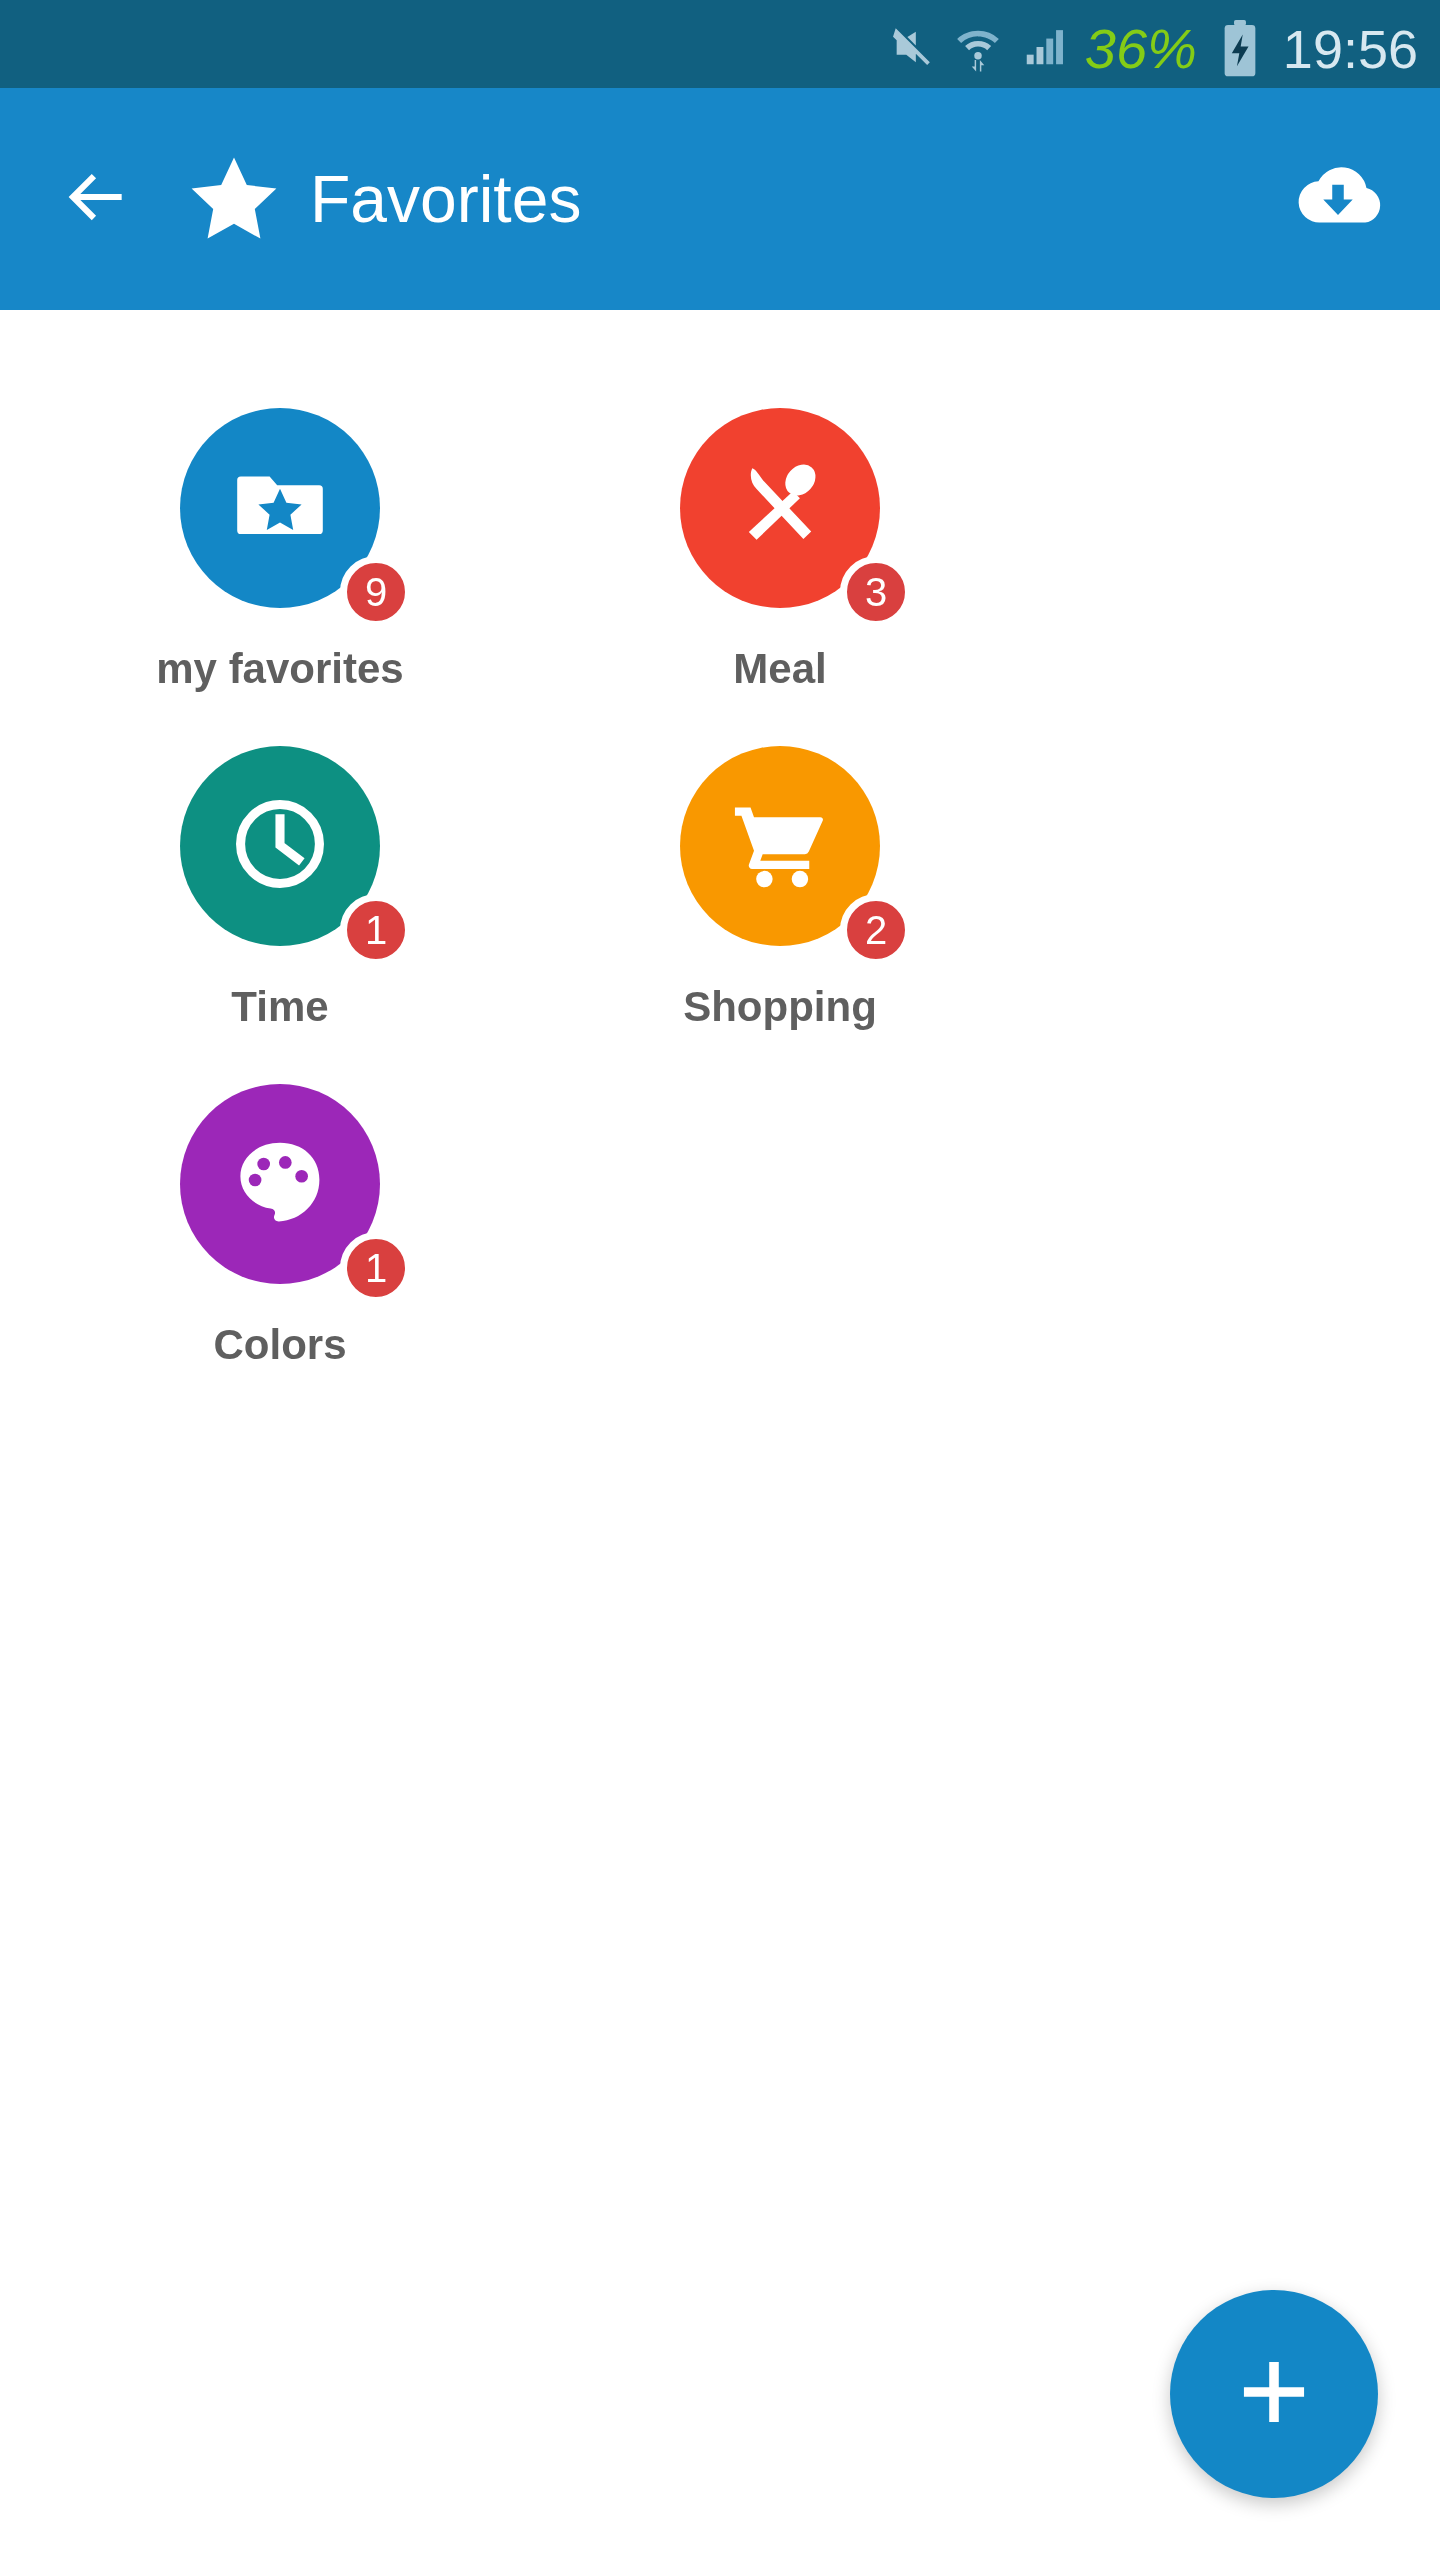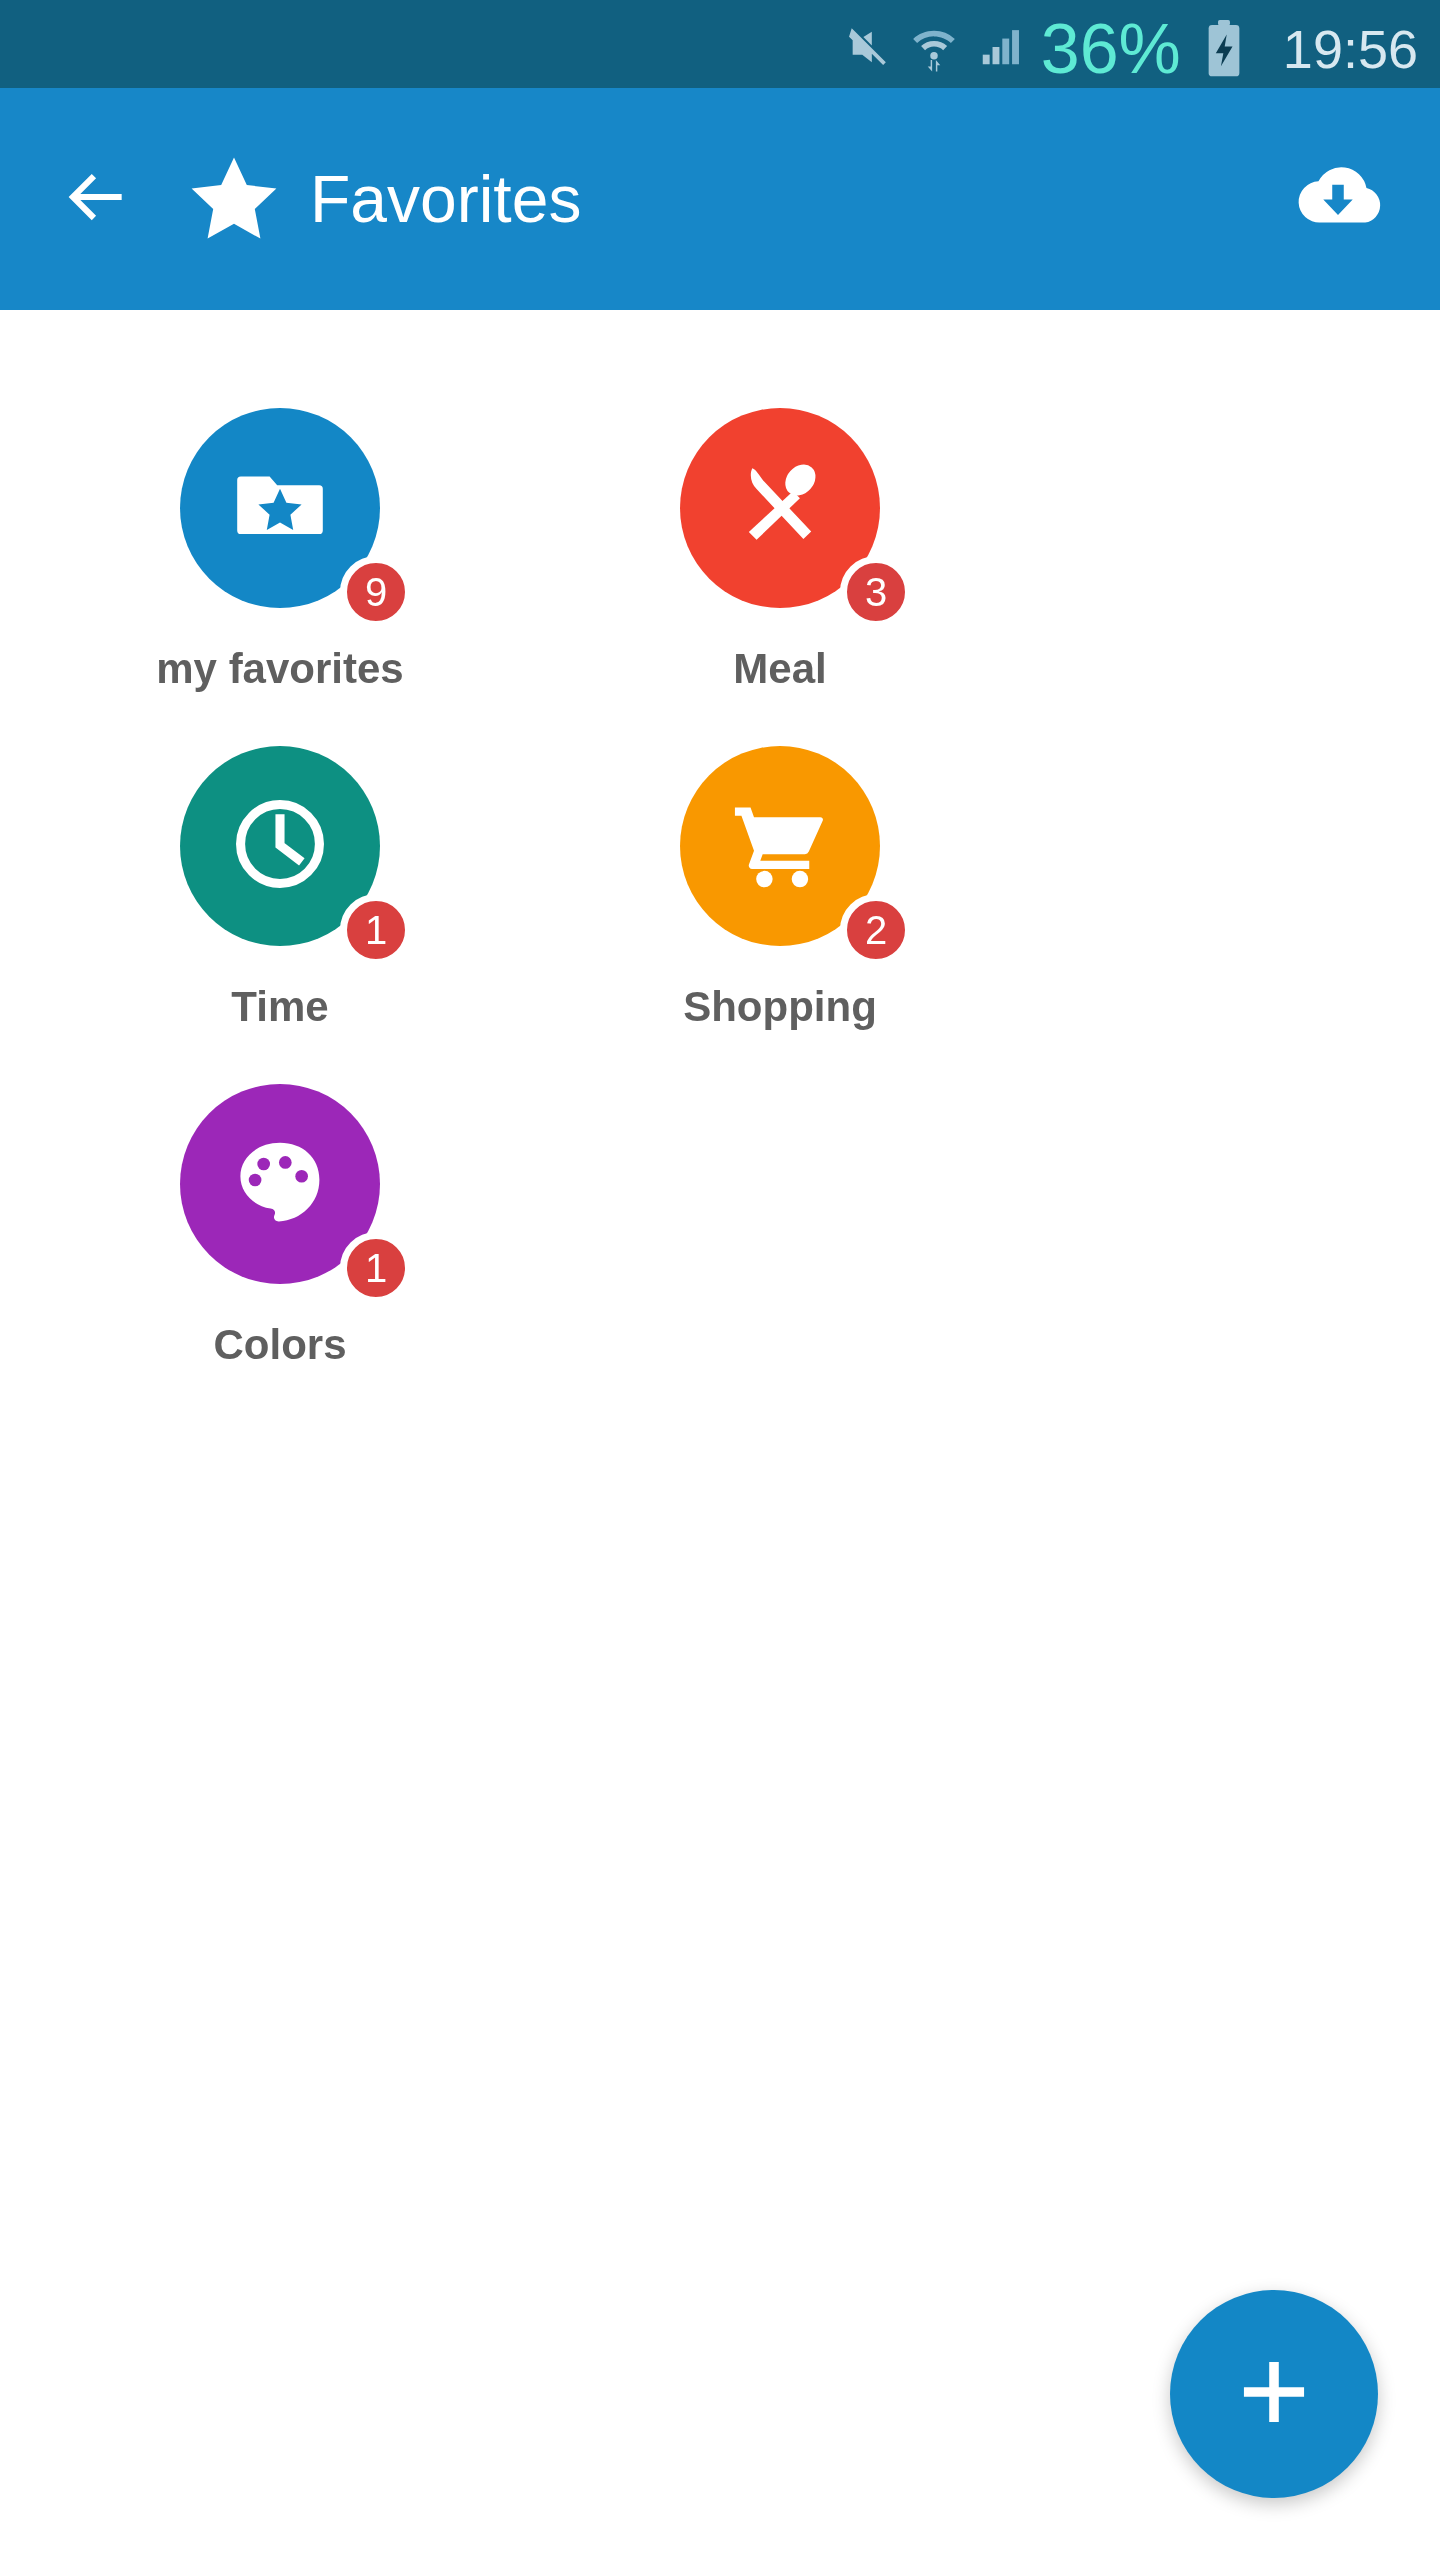--- a/index.html
+++ b/index.html
@@ -28,36 +28,37 @@
     padding-right: 22px;
     box-sizing: border-box;
   }
   .status-icons {
     display: flex;
     align-items: center;
     gap: 18px;
   }
   .status-icon { display: block; }
   .status-text {
-    color: #5eead4;
-    font-size: 70px;
+    color: #84cc16;
+    font-size: 56px;
     font-weight: 400;
     letter-spacing: 0px;
     line-height: 1;
+    font-style: italic;
   }
   .status-battery-wrap {
     display: flex;
     align-items: center;
     margin-left: 4px;
   }
   .status-clock {
     color: #d7e8f0;
     font-size: 54px;
     font-weight: 400;
-    margin-left: 20px;
+    margin-left: 4px;
     line-height: 1;
   }
 
   
   .app-bar {
     position: absolute;
     top: 88px; left: 0;
     width: 1440px;
     height: 222px;
     background: #1787c8;

